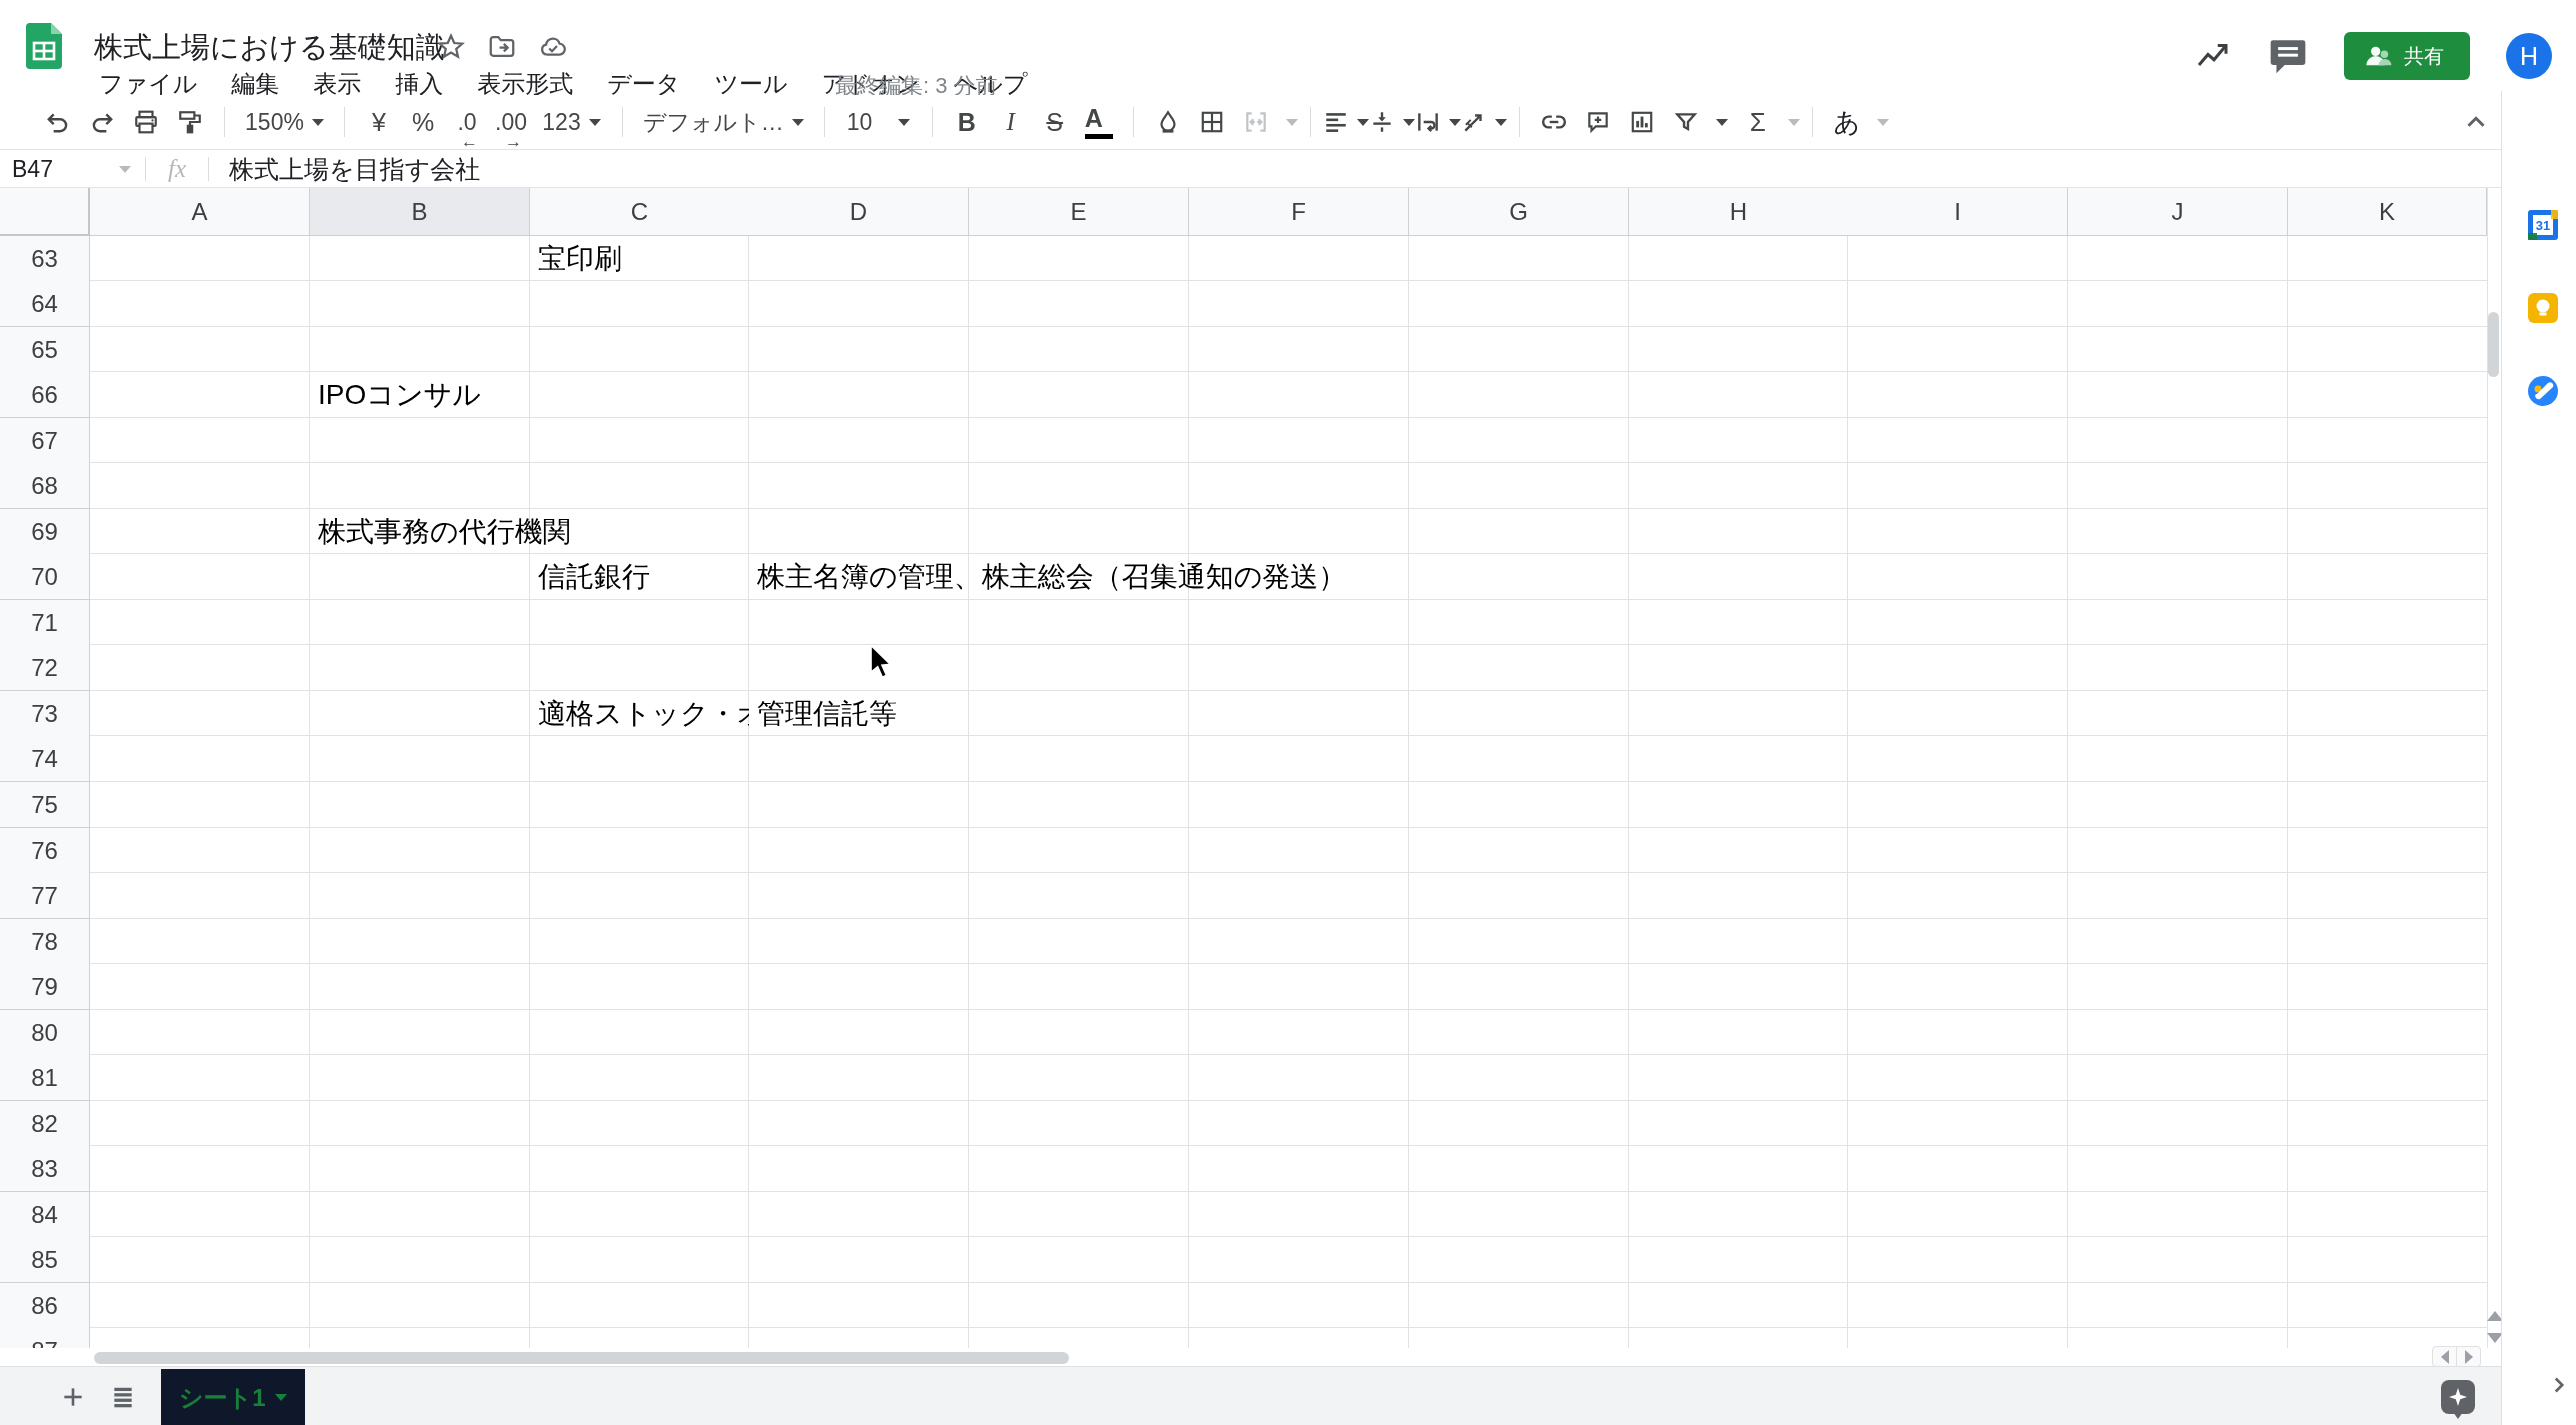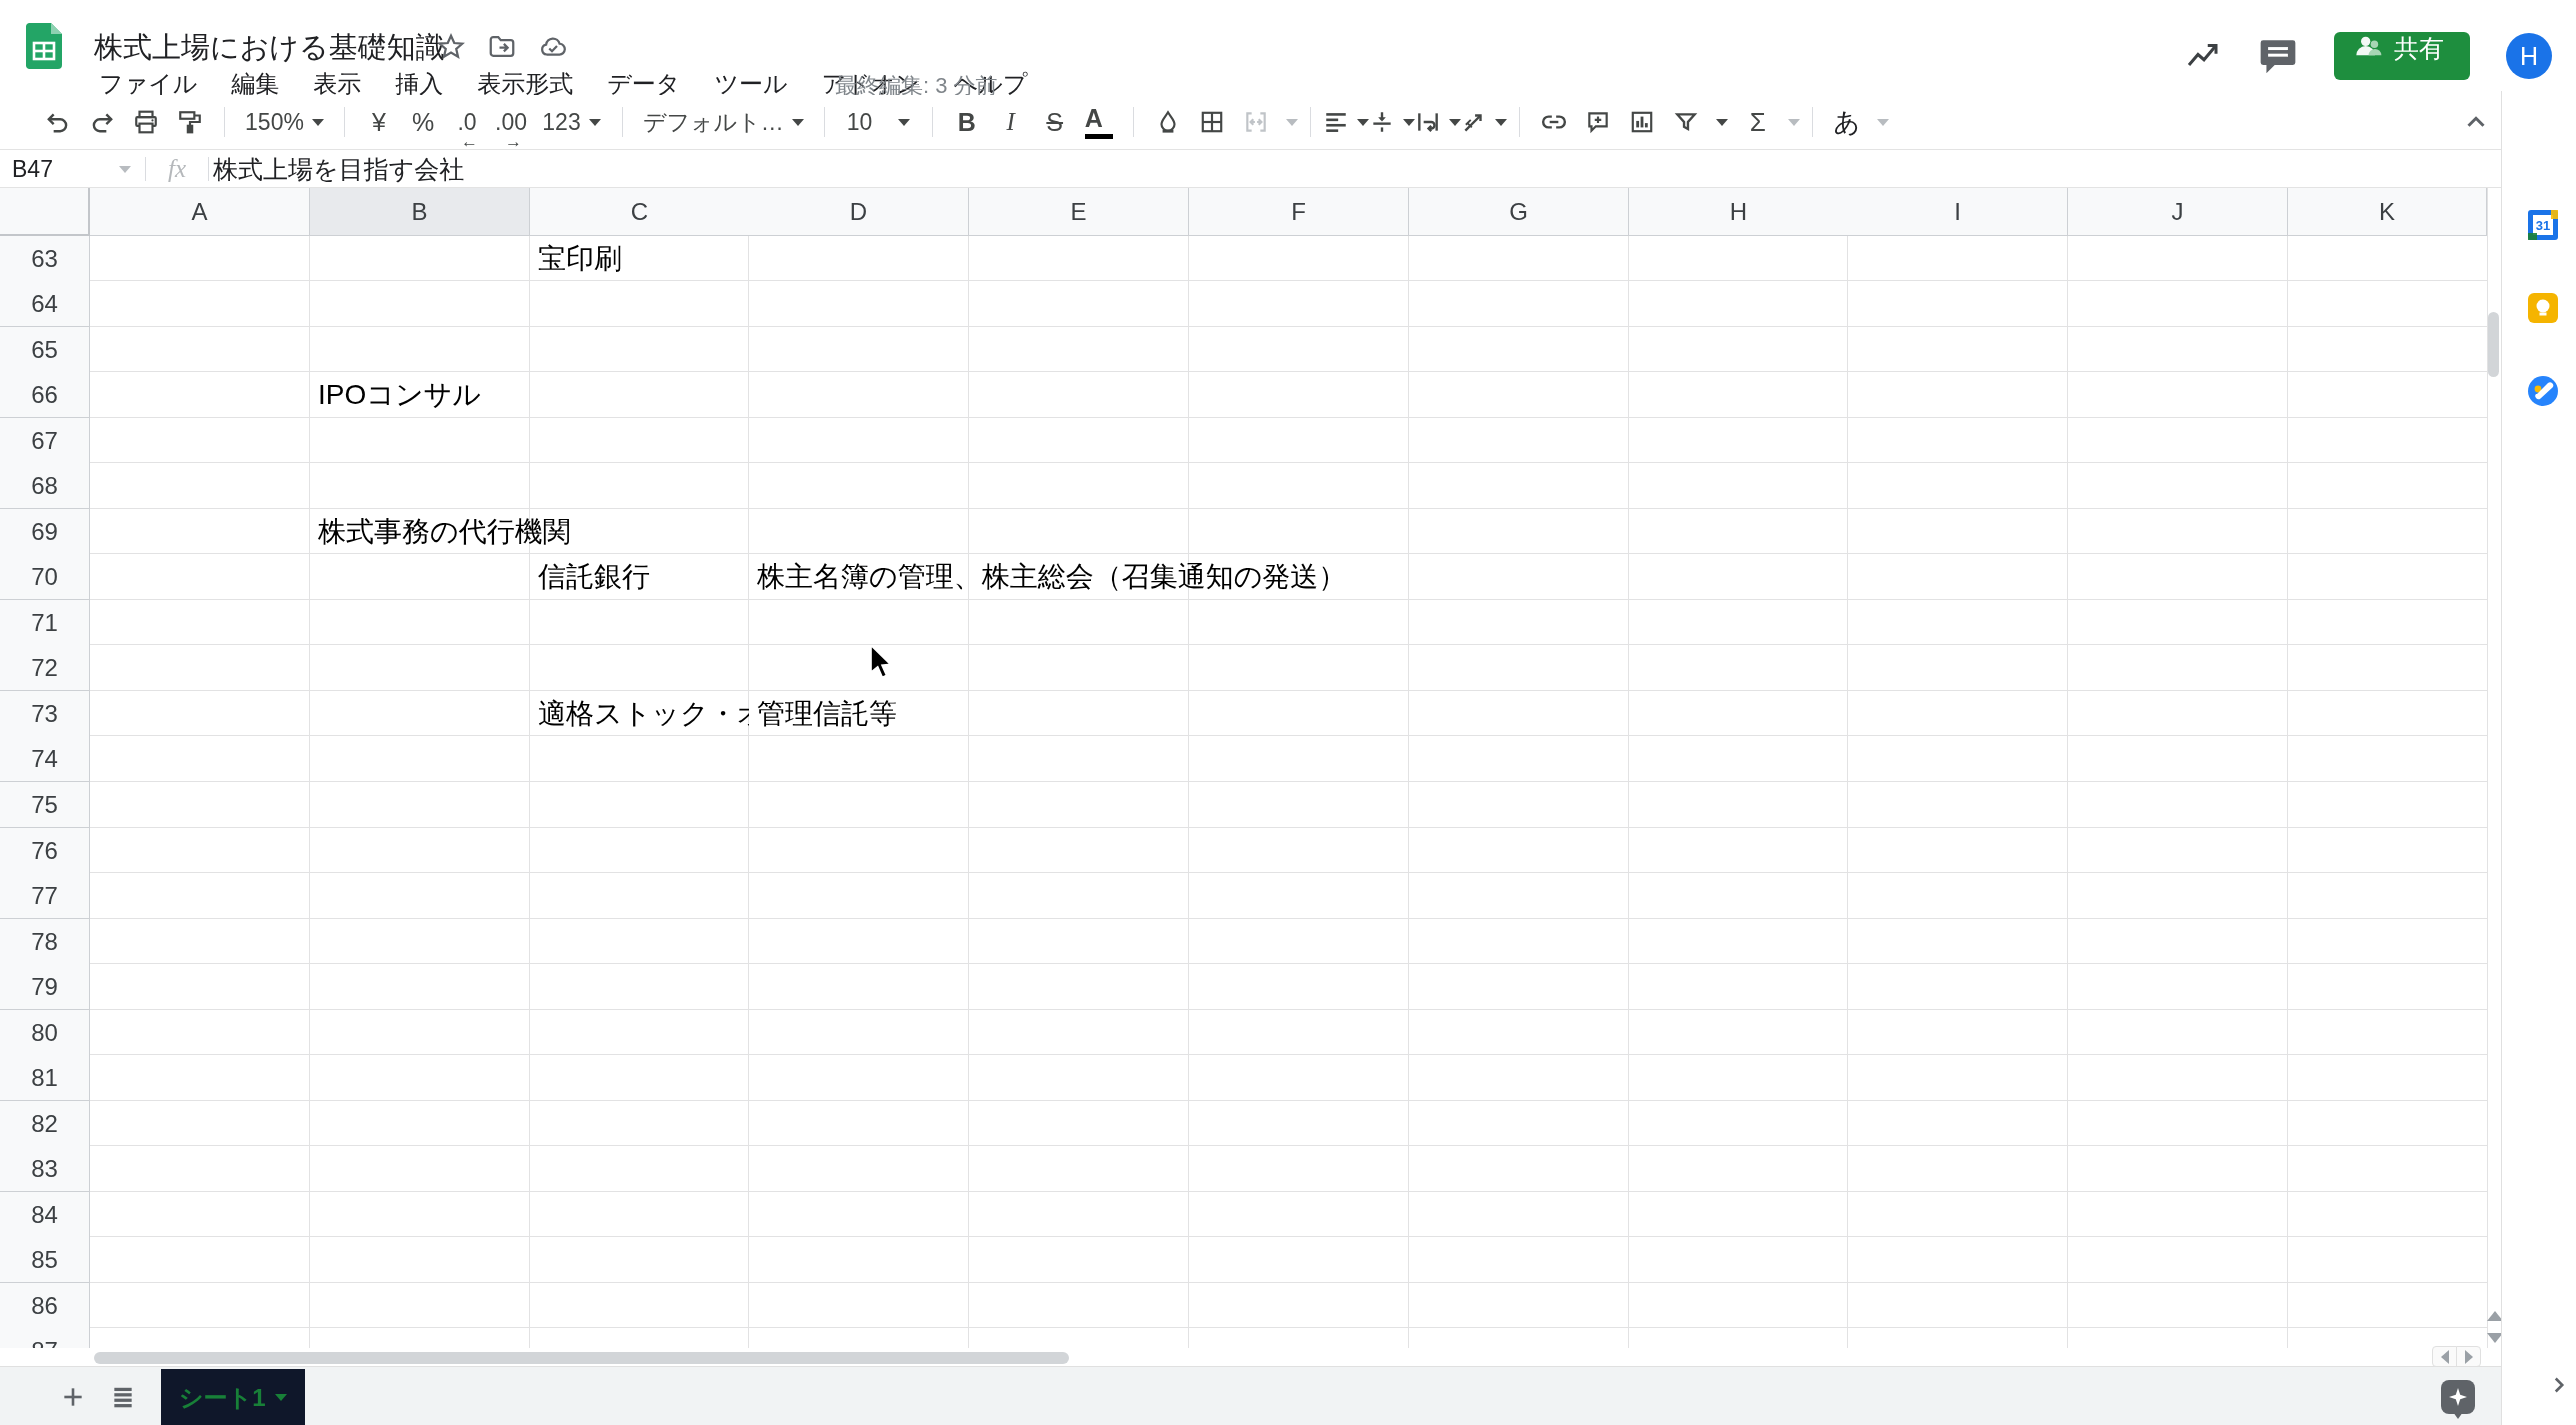--- a/index.html
+++ b/index.html
@@ -8,21 +8,21 @@
 
   
   #topbar { position:absolute; left:0; top:12px; width:2576px; height:91px; background:#fff; }
   #logo { position:absolute; left:26px; top:11px; width:36px; height:46px; }
   #doc-title { position:absolute; left:94px; top:16px; font-size:29px; color:#202124; white-space:nowrap; }
   .title-icon { position:absolute; top:20px; width:30px; height:30px; }
   #menubar { position:absolute; left:99px; top:55px; height:34px; display:flex; align-items:center; gap:34px; }
   .menu-item { font-size:24px; color:#202124; cursor:default; }
   #last-edit { position:absolute; left:835px; top:59px; font-size:22px; color:#80868b; text-decoration:underline; white-space:nowrap; }
   #tb-right { position:absolute; right:24px; top:20px; display:flex; align-items:center; gap:36px; }
-  #share-btn { height:48px; background:#1e8e3e; border-radius:6px; display:flex; align-items:flex-start; gap:12px; padding:0 26px 0 20px; color:#fff; font-size:25px; }
+  #share-btn { height:48px; background:#1e8e3e; border-radius:6px; display:flex; align-items:center; gap:12px; padding:0 26px 0 20px; color:#fff; font-size:20px; }
   #avatar { width:46px; height:46px; border-radius:50%; background:#1a73e8; color:#fff; font-size:25px; display:flex; align-items:center; justify-content:center; }
 
   
   #toolbar { position:absolute; left:0; top:95px; width:2501px; height:55px; background:#fff; border-bottom:1px solid #e3e3e3; display:flex; align-items:center; padding-left:36px; }
   .tbtn { min-width:44px; height:44px; display:flex; align-items:center; justify-content:center; border-radius:4px; color:#444746; }
   .tsep { width:1px; height:30px; background:#dadce0; margin:0 12px; }
   .tlabel { font-size:23px; color:#444746; }
   .caret { width:0; height:0; border-left:6px solid transparent; border-right:6px solid transparent; border-top:7px solid #444746; margin-left:8px; }
   .caret.gray { border-top-color:#b8bcc0; }
   .caret.green { border-top-color:#188038; margin-left:10px; }
@@ -35,21 +35,21 @@
   .fmt-a .bar { display:block; width:28px; height:5px; background:#000; margin-top:3px; }
   .ime { font-size:26px; color:#202124; }
   #collapse-toolbar { position:absolute; left:2461px; top:107px; }
 
   
   #formulabar { position:absolute; left:0; top:151px; width:2501px; height:37px; background:#fff; border-bottom:1px solid #e3e3e3; display:flex; align-items:center; }
   #namebox { width:145px; height:100%; display:flex; align-items:center; padding-left:12px; }
   #namebox .ref { font-size:23px; color:#202124; flex:1; }
   .vdiv { width:1px; height:24px; background:#dadce0; }
   #fx { font-style:italic; font-family:"Liberation Serif",serif; color:#b5b8bb; font-size:25px; margin:0 22px; }
-  #formula-value { font-size:25px; color:#202124; margin-left:4px; white-space:nowrap; }
+  #formula-value { font-size:25px; color:#202124; margin-left:20px; white-space:nowrap; }
 
   
   #grid { position:absolute; left:0; top:188px; width:2501px; height:1160px; overflow:hidden; background:#fff; }
   .colhdr { position:absolute; top:0; height:48px; background:#f8f9fa; border-right:1px solid #cdd0d4; border-bottom:1px solid #cdd0d4; display:flex; align-items:center; justify-content:center; font-size:24px; color:#3c4043; }
   .colhdr.sel { background:#e8eaed; }
   #corner { position:absolute; left:0; top:0; width:90px; height:48px; background:#f8f9fa; border-right:2px solid #c3c6ca; border-bottom:2px solid #c3c6ca; }
   .rowhdr { position:absolute; left:0; width:90px; background:#f8f9fa; border-right:1px solid #cdd0d4; border-bottom:1px solid #cdd0d4; display:flex; align-items:center; justify-content:center; font-size:24px; color:#3c4043; }
   .gline-h { position:absolute; left:90px; height:1px; background:#e2e2e3; }
   .gline-v { position:absolute; top:48px; width:1px; background:#e2e2e3; }
   .cellval { position:absolute; font-size:28px; color:#000; white-space:nowrap; padding-left:8px; line-height:46px; background:transparent; z-index:3; }

